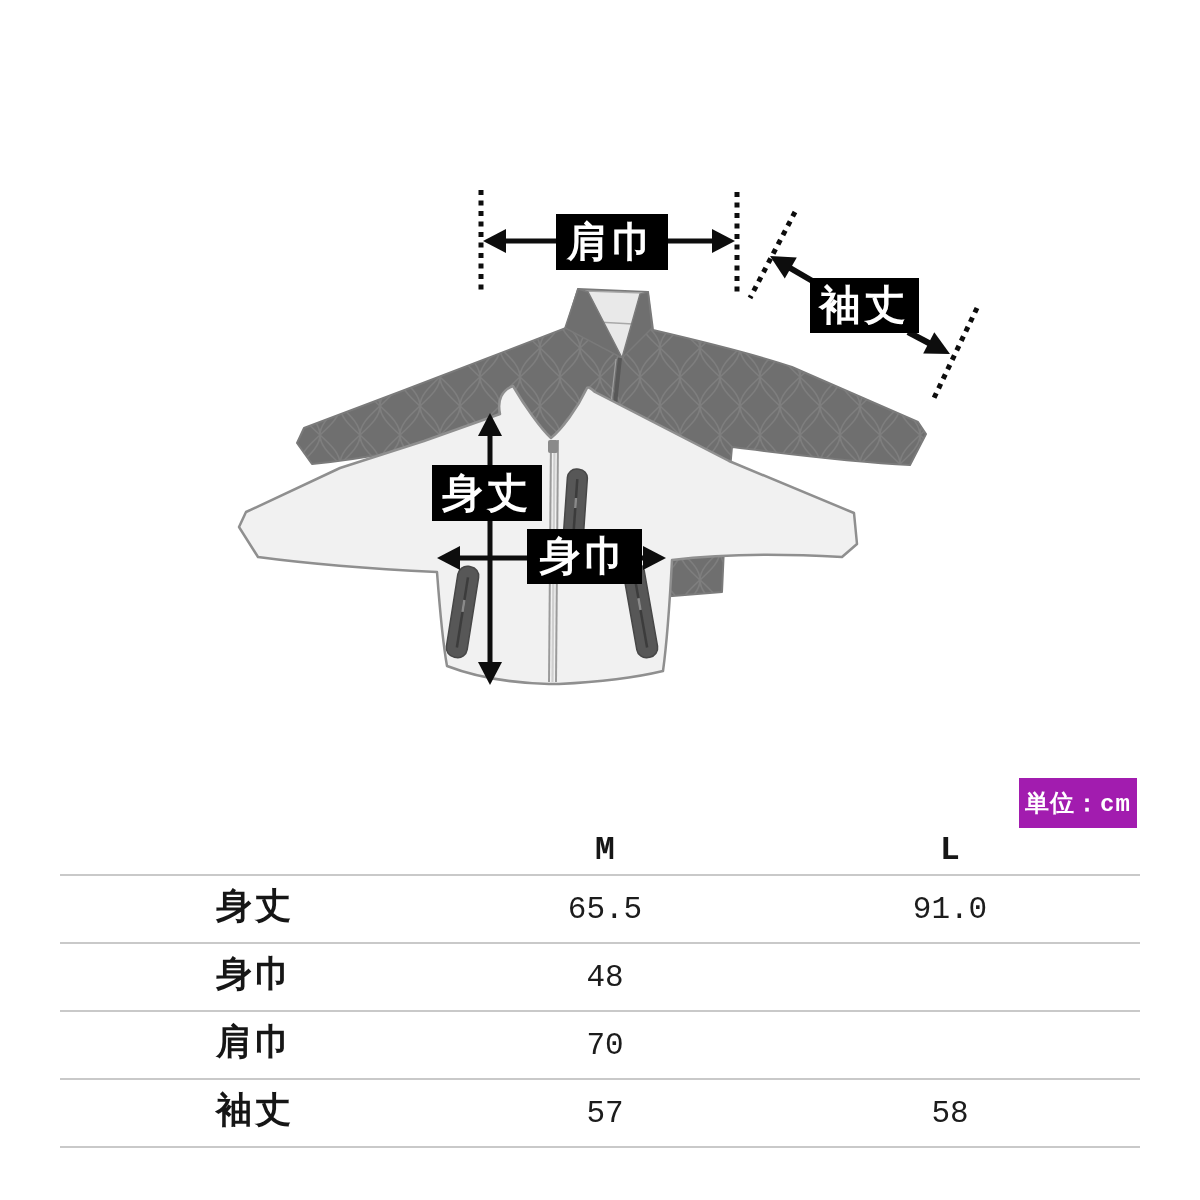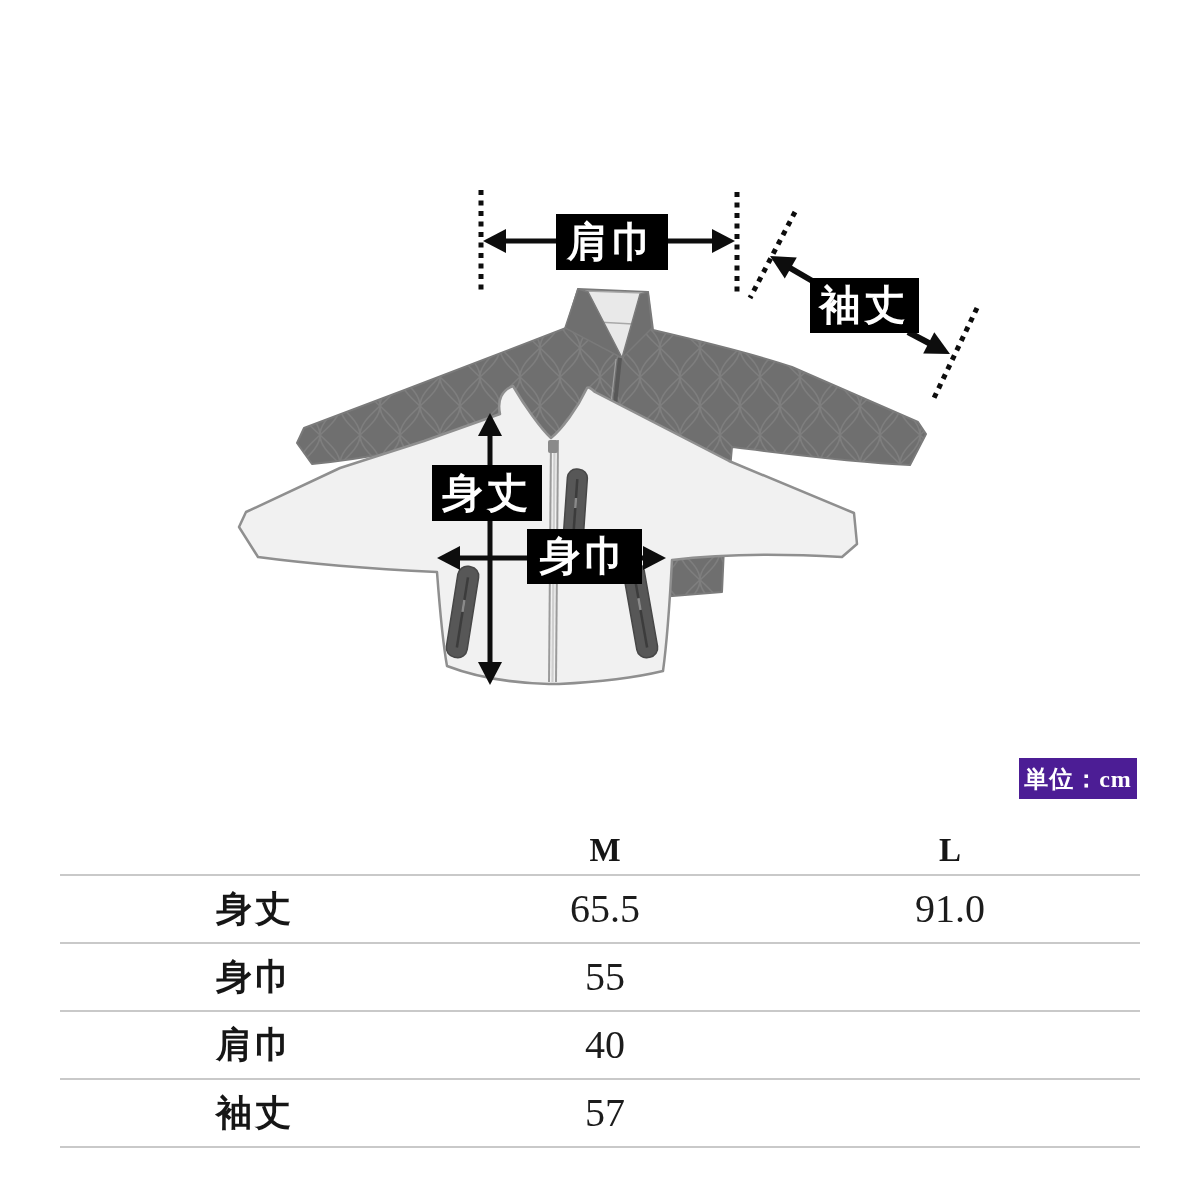--- a/index.html
+++ b/index.html
@@ -1,34 +1,34 @@
 <!DOCTYPE html>
 <html><head>
 <meta charset="utf-8">
 <style>
   html,body{margin:0;padding:0;background:#fff;}
   .stage{position:relative;width:1200px;height:1200px;background:#ffffff;overflow:hidden;
-         font-family:Liberation Serif, serif;color:#161616;border-radius:21px;}
+         font-family:Liberation Mono, monospace;color:#161616;border-radius:21px;}
   .illustration{position:absolute;left:0;top:0;width:1200px;height:760px;}
   .meas-label{position:absolute;background:#000;color:#fff;display:flex;align-items:center;justify-content:center;
               font-weight:bold;letter-spacing:4px;z-index:5;}
   .meas-label.shoulder{left:556px;top:214px;width:112px;height:56px;font-size:41px;}
   .meas-label.sleeve  {left:810px;top:278px;width:109px;height:55px;font-size:41px;}
   .meas-label.blength {left:432px;top:465px;width:110px;height:56px;font-size:41px;}
   .meas-label.bwidth  {left:527px;top:529px;width:115px;height:55px;font-size:41px;}
-  .unit-badge{position:absolute;left:1019px;top:758px;width:118px;height:41px;background:#4c1d95;color:#fff;
+  .unit-badge{position:absolute;left:1019px;top:778px;width:118px;height:50px;background:#a21caf;color:#fff;
               display:flex;align-items:center;justify-content:center;font-size:24px;font-weight:600;letter-spacing:1px;}
   .size-table{position:absolute;left:60px;top:826px;width:1080px;}
   .t-row{display:grid;grid-template-columns:390px 310px 380px;align-items:center;border-bottom:2px solid #c9c9c9;}
   .t-row.header{height:48px;}
   .t-row.data{height:66px;}
   .t-cell{text-align:center;line-height:1;}
   .t-cell.col-head{font-weight:bold;font-size:33px;}
   .t-cell.row-label{font-weight:bold;font-size:36px;letter-spacing:3px;}
-  .t-cell.value{font-size:40px;font-weight:400;color:#1c1c1c;}
+  .t-cell.value{font-size:31px;font-weight:400;color:#1c1c1c;}
 </style>
 </head>
 <body>
 
 <div class="stage">
 
   <svg class="illustration" viewBox="0 0 1200 760">
     <defs>
       <path id="onion" d="M20,0 C32,11 40,19 40,29 C40,39 32,47 20,58 C8,47 0,39 0,29 C0,19 8,11 20,0 Z" fill="none" stroke="#7e7e7e" stroke-width="1.6"></path>
       <pattern id="quilt" width="40" height="58" patternUnits="userSpaceOnUse">
@@ -162,25 +162,26 @@
       <div class="t-cell col-head">M</div>
       <div class="t-cell col-head">L</div>
     </div>
     <div class="t-row data">
       <div class="t-cell row-label">身丈</div>
       <div class="t-cell value">65.5</div>
       <div class="t-cell value">91.0</div>
     </div>
     <div class="t-row data">
       <div class="t-cell row-label">身巾</div>
-      <div class="t-cell value">55</div>
+      <div class="t-cell value">48</div>
     </div>
     <div class="t-row data">
       <div class="t-cell row-label">肩巾</div>
-      <div class="t-cell value">40</div>
+      <div class="t-cell value">70</div>
     </div>
     <div class="t-row data">
       <div class="t-cell row-label">袖丈</div>
       <div class="t-cell value">57</div>
+      <div class="t-cell value">58</div>
     </div>
   </div>
 
 </div>
 
 </body></html>

